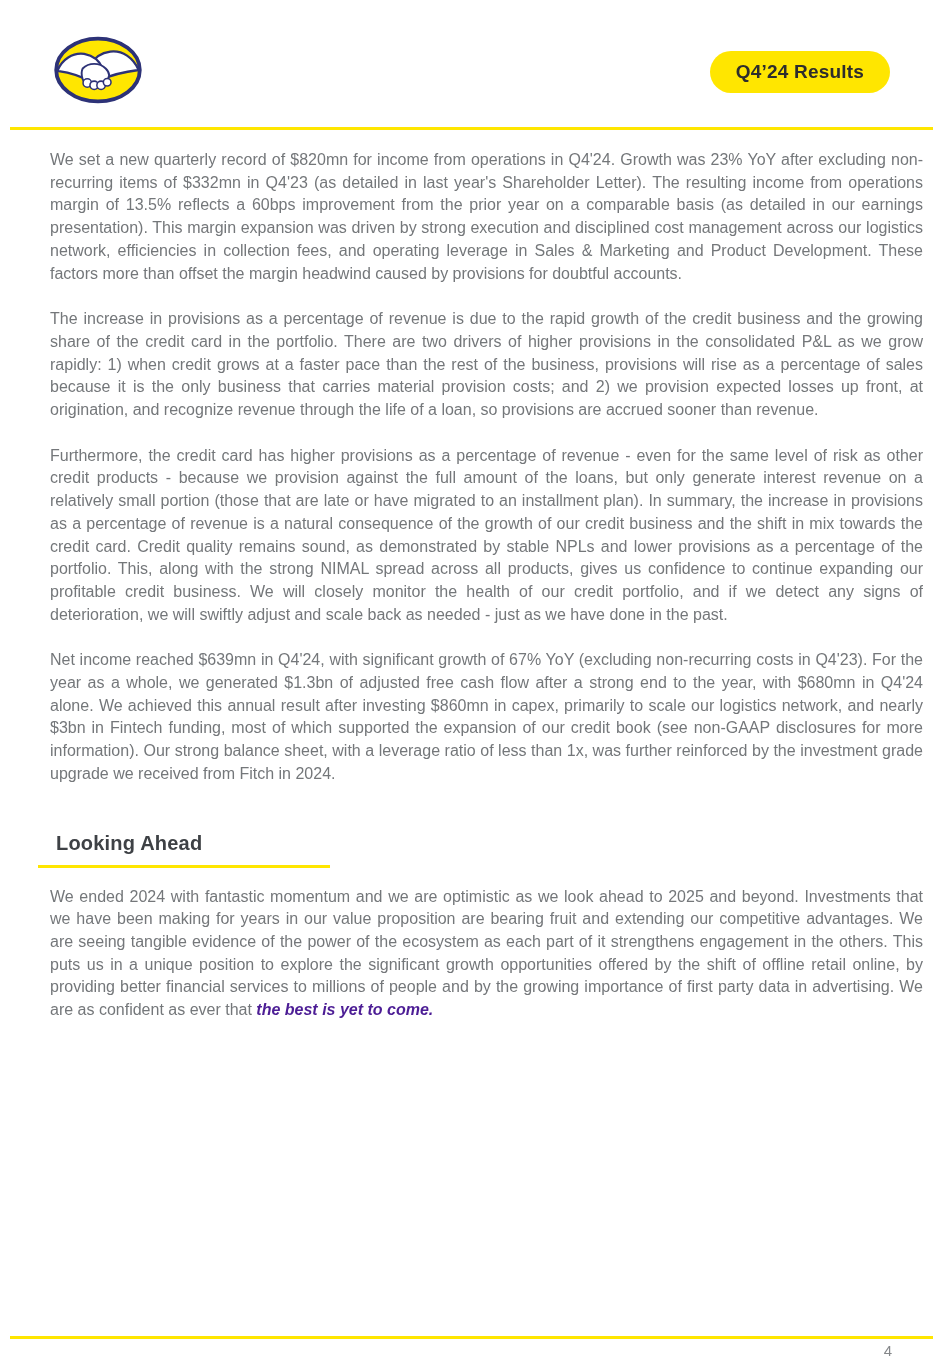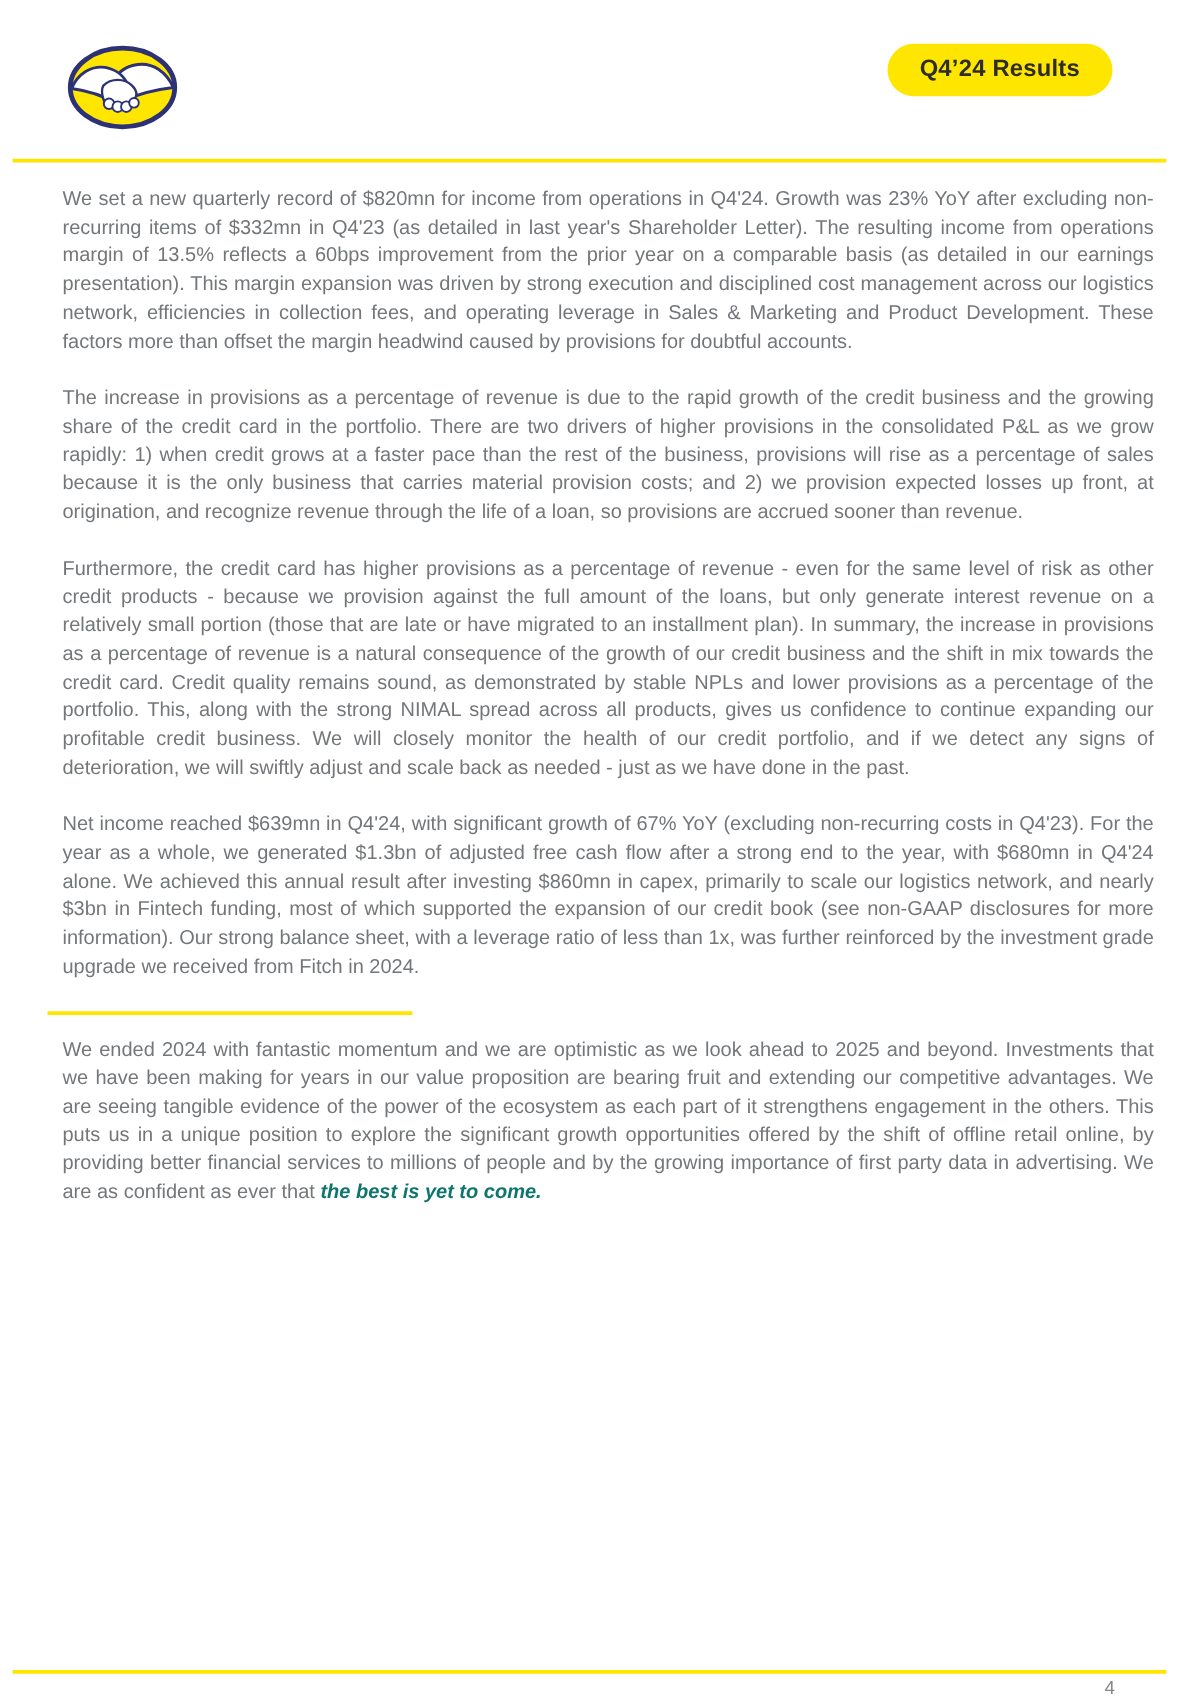--- a/index.html
+++ b/index.html
@@ -10,21 +10,21 @@
     background: #ffffff;
     font-family: "Liberation Sans", sans-serif;
     overflow: hidden;
   }
   .header { position: relative; height: 127px; }
   .logo { position: absolute; left: 52px; top: 34px; width: 92px; height: 72px; }
   .logo svg { display: block; width: 100%; height: 100%; }
   .badge {
     position: absolute;
     right: 55px;
-    top: 35px;
+    top: 51px;
     background: #FFE600;
     color: #2d2d2d;
     font-size: 19px;
     font-weight: bold;
     line-height: 22px;
     padding: 10px 26px;
     border-radius: 22px;
     letter-spacing: 0.2px;
     white-space: nowrap;
   }
@@ -51,21 +51,21 @@
     color: #3e4145;
     letter-spacing: 0.2px;
   }
   .heading-underline {
     width: 292px;
     height: 3px;
     background: #FFE600;
     margin: 9px 0 0 -12px;
   }
   .main p.closing { margin-top: 18px; }
-  .closing strong em { color: #0f766e; }
+  .closing strong em { color: #4c1d95; }
   .footer { position: absolute; left: 0; right: 0; bottom: 4px; }
   .page-number {
     text-align: right;
     padding-right: 53px;
     font-size: 15px;
     line-height: 20px;
     color: #85878a;
     margin-top: 2px;
   }
 </style>
@@ -93,20 +93,21 @@
   </div>
 
   <hr class="rule">
 
   <div class="main">
     <p>We set a new quarterly record of $820mn for income from operations in Q4'24. Growth was 23% YoY after excluding non-recurring items of $332mn in Q4'23 (as detailed in last year's Shareholder Letter). The resulting income from operations margin of 13.5% reflects a 60bps improvement from the prior year on a comparable basis (as detailed in our earnings presentation). This margin expansion was driven by strong execution and disciplined cost management across our logistics network, efficiencies in collection fees, and operating leverage in Sales &amp; Marketing and Product Development. These factors more than offset the margin headwind caused by provisions for doubtful accounts.</p>
     <p>The increase in provisions as a percentage of revenue is due to the rapid growth of the credit business and the growing share of the credit card in the portfolio. There are two drivers of higher provisions in the consolidated P&amp;L as we grow rapidly: 1) when credit grows at a faster pace than the rest of the business, provisions will rise as a percentage of sales because it is the only business that carries material provision costs; and 2) we provision expected losses up front, at origination, and recognize revenue through the life of a loan, so provisions are accrued sooner than revenue.</p>
     <p>Furthermore, the credit card has higher provisions as a percentage of revenue - even for the same level of risk as other credit products - because we provision against the full amount of the loans, but only generate interest revenue on a relatively small portion (those that are late or have migrated to an installment plan). In summary, the increase in provisions as a percentage of revenue is a natural consequence of the growth of our credit business and the shift in mix towards the credit card. Credit quality remains sound, as demonstrated by stable NPLs and lower provisions as a percentage of the portfolio. This, along with the strong NIMAL spread across all products, gives us confidence to continue expanding our profitable credit business. We will closely monitor the health of our credit portfolio, and if we detect any signs of deterioration, we will swiftly adjust and scale back as needed - just as we have done in the past.</p>
     <p>Net income reached $639mn in Q4'24, with significant growth of 67% YoY (excluding non-recurring costs in Q4'23). For the year as a whole, we generated $1.3bn of adjusted free cash flow after a strong end to the year, with $680mn in Q4'24 alone. We achieved this annual result after investing $860mn in capex, primarily to scale our logistics network, and nearly $3bn in Fintech funding, most of which supported the expansion of our credit book (see non-GAAP disclosures for more information). Our strong balance sheet, with a leverage ratio of less than 1x, was further reinforced by the investment grade upgrade we received from Fitch in 2024.</p>
 
+    <h2 class="section-heading">Looking Ahead</h2>
     <div class="heading-underline"></div>
 
     <p class="closing">
       <span>We ended 2024 with fantastic momentum and we are optimistic as we look ahead to 2025 and beyond. Investments that we have been making for years in our value proposition are bearing fruit and extending our competitive advantages. We are seeing tangible evidence of the power of the ecosystem as each part of it strengthens engagement in the others. This puts us in a unique position to explore the significant growth opportunities offered by the shift of offline retail online, by providing better financial services to millions of people and by the growing importance of first party data in advertising. We are as confident as ever that </span><strong><em>the best is yet to come.</em></strong>
     </p>
   </div>
 
   <div class="footer">
     <hr class="rule">
     <div class="page-number">4</div>

